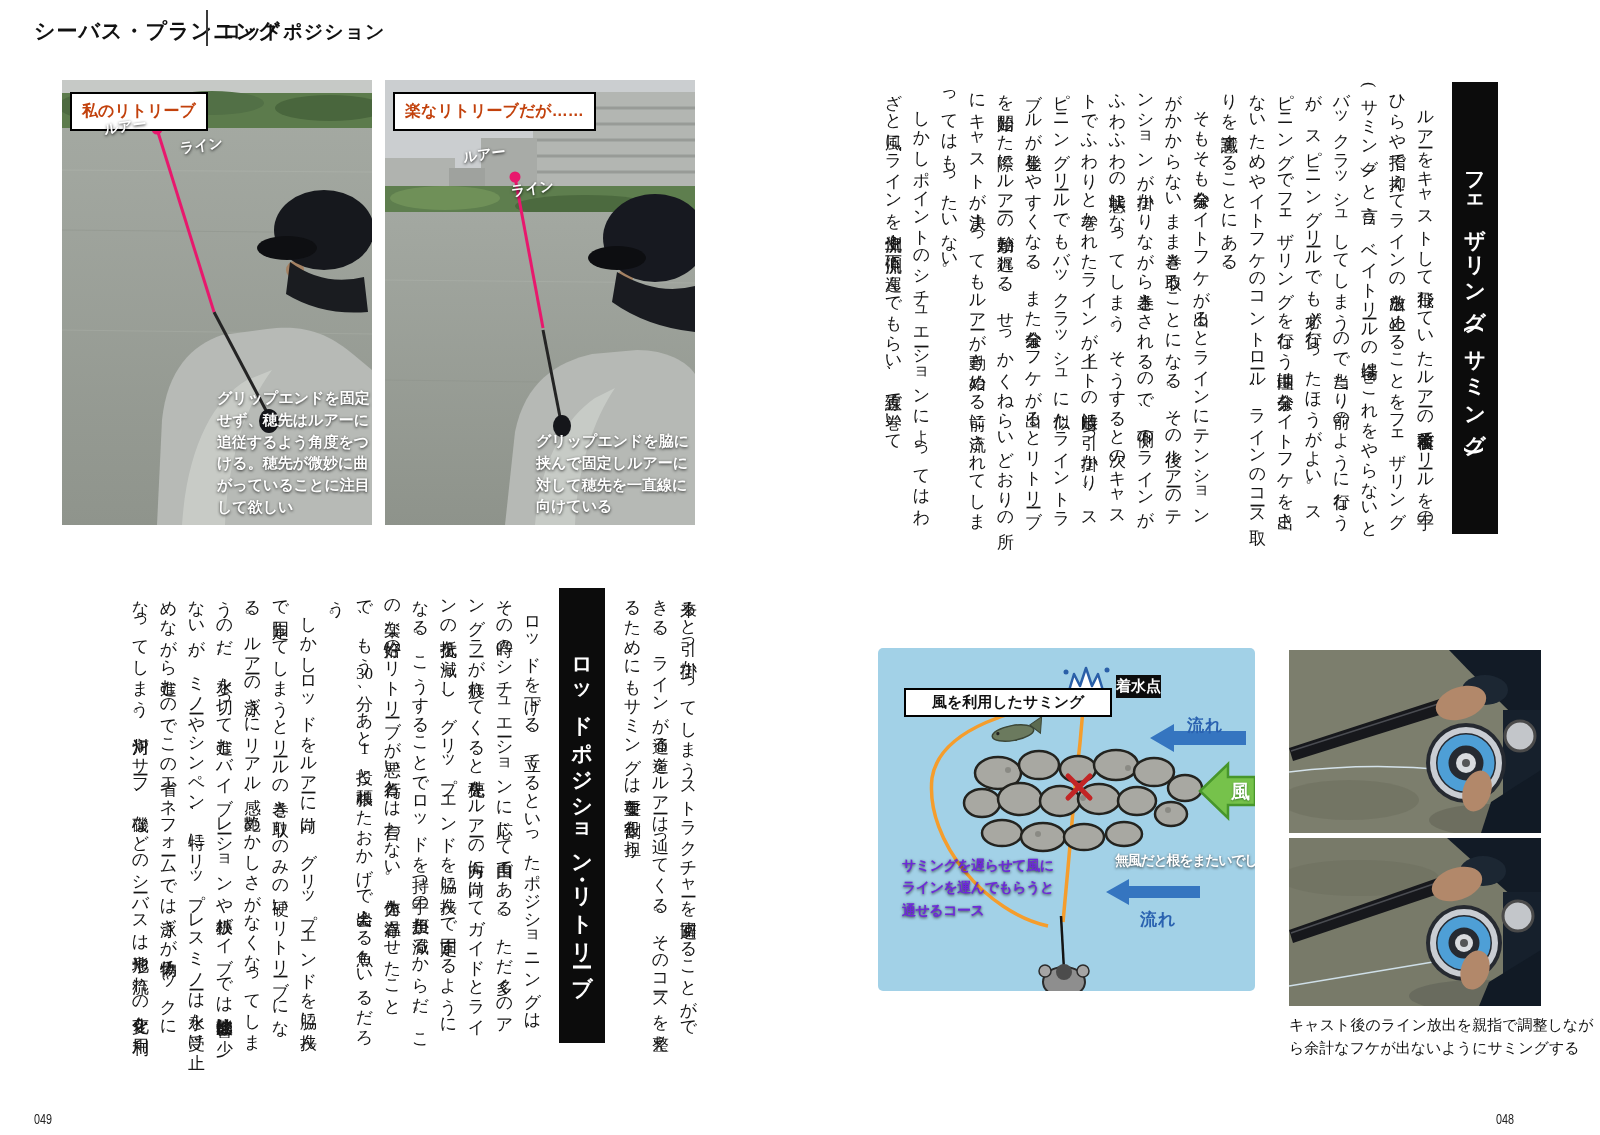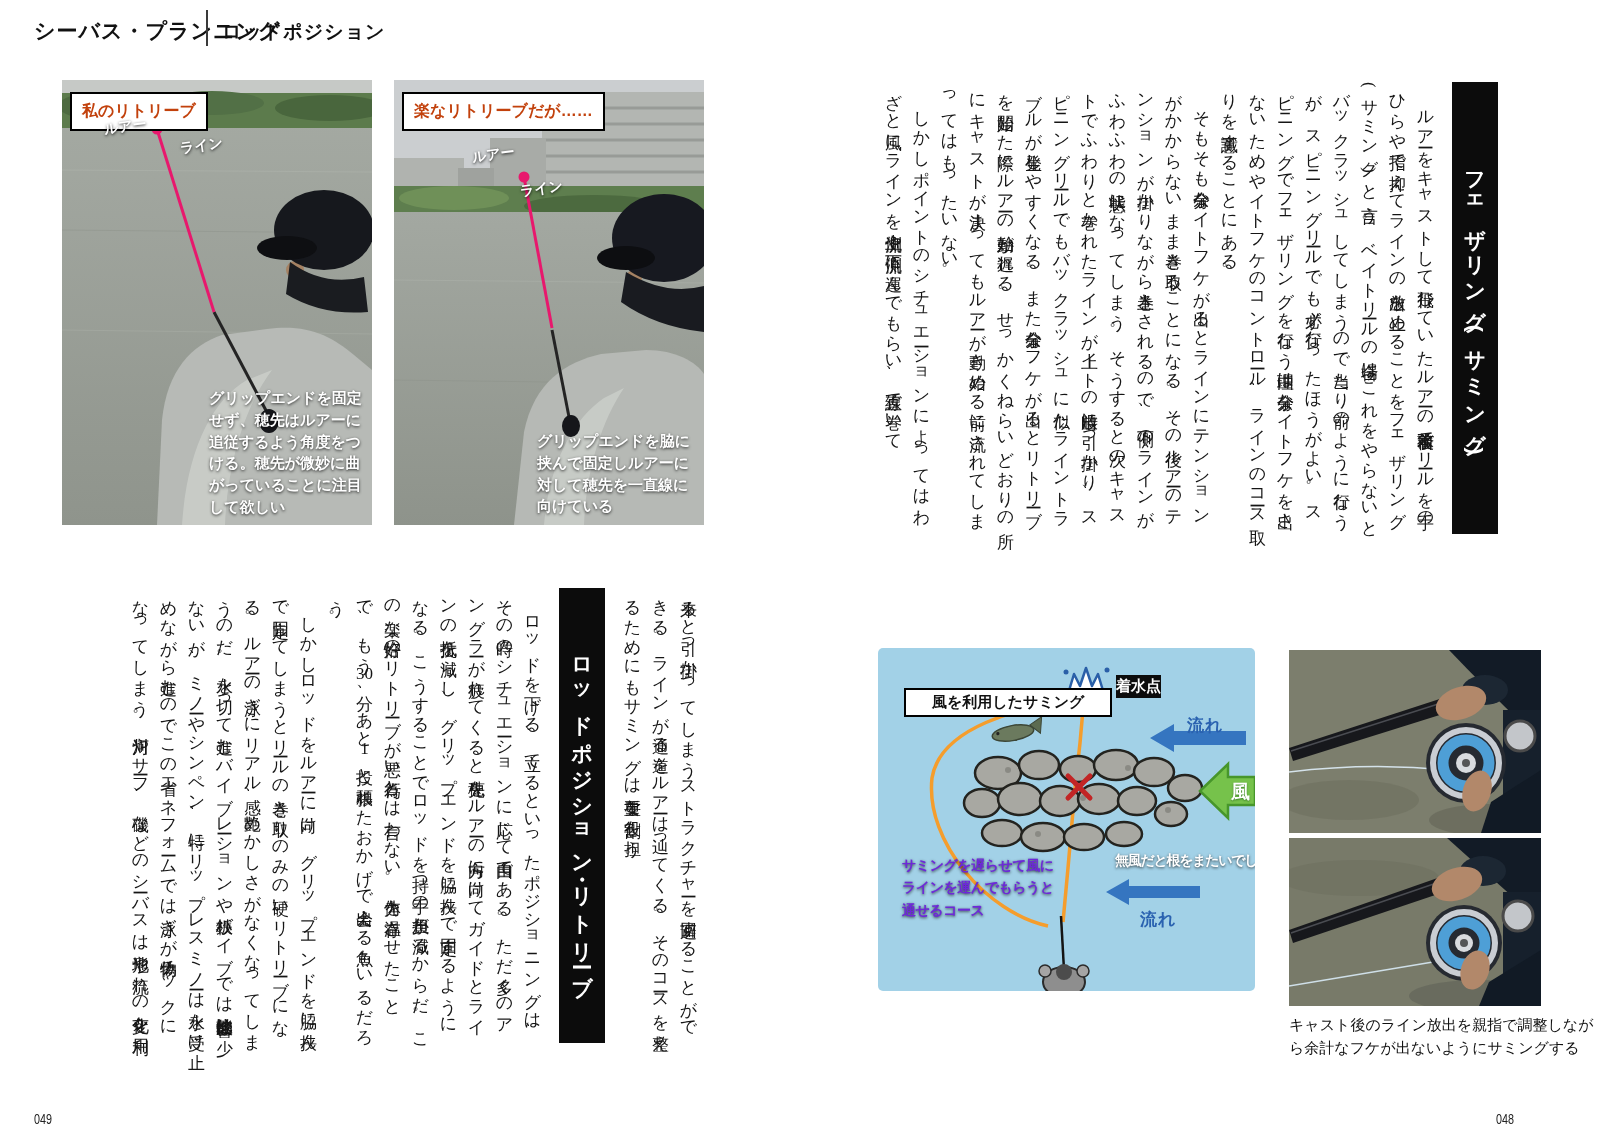--- a/index.html
+++ b/index.html
@@ -31,32 +31,33 @@
   }
   .v-band.mid { margin-right:13px; }
   .tcy { text-combine-upright:all; }
 
   .feathering-block { right:102px; top:82px; width:645px; height:452px; }
   .rodpos-block { left:40px; top:588px; width:662px; height:455px; }
 
   
   .photo { position:absolute; overflow:hidden; background:#9aa098; }
   .photo-1 { left:62px; top:80px; width:310px; height:445px; }
-  .photo-2 { left:394px; top:80px; width:310px; height:445px; }
+  .photo-2 { left:385px; top:80px; width:310px; height:445px; }
   .badge {
     position:absolute; background:#fff; border:2px solid #000;
     font-weight:bold; font-size:16px; padding:7px 10px; white-space:nowrap; color:#c2410c;
   }
   .pink-label {
     position:absolute; color:#fff; font-weight:bold; font-size:14px;
     text-shadow:0 1px 3px rgba(0,0,0,.85); transform:rotate(-8deg); white-space:nowrap;
   }
   .photo-caption {
     position:absolute; color:#fff; font-weight:bold; font-size:15px; line-height:1.45;
     text-shadow:0 1px 3px rgba(0,0,0,.8);
+    margin-left:8px;
   }
 
   
   .diagram { left:878px; top:648px; width:377px; height:343px; background:#a2d1e7; border-radius:5px; overflow:hidden; }
   .diagram-title {
     position:absolute; left:26px; top:24px; background:#fff; border:2px solid #000;
     font-weight:bold; font-size:15px; padding:3px 26px; white-space:nowrap;margin-top:16px;
   }
   .landing-label {
     position:absolute; left:238px; top:27px; background:#0c0c0c; color:#fff;

